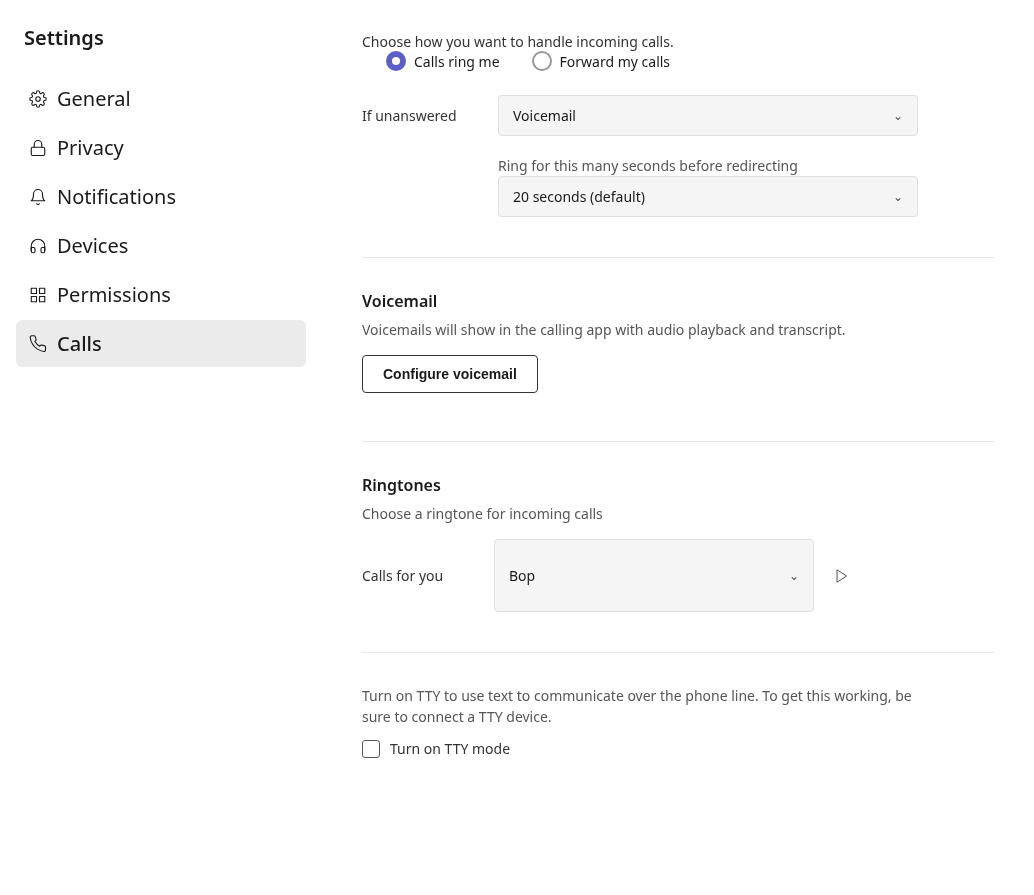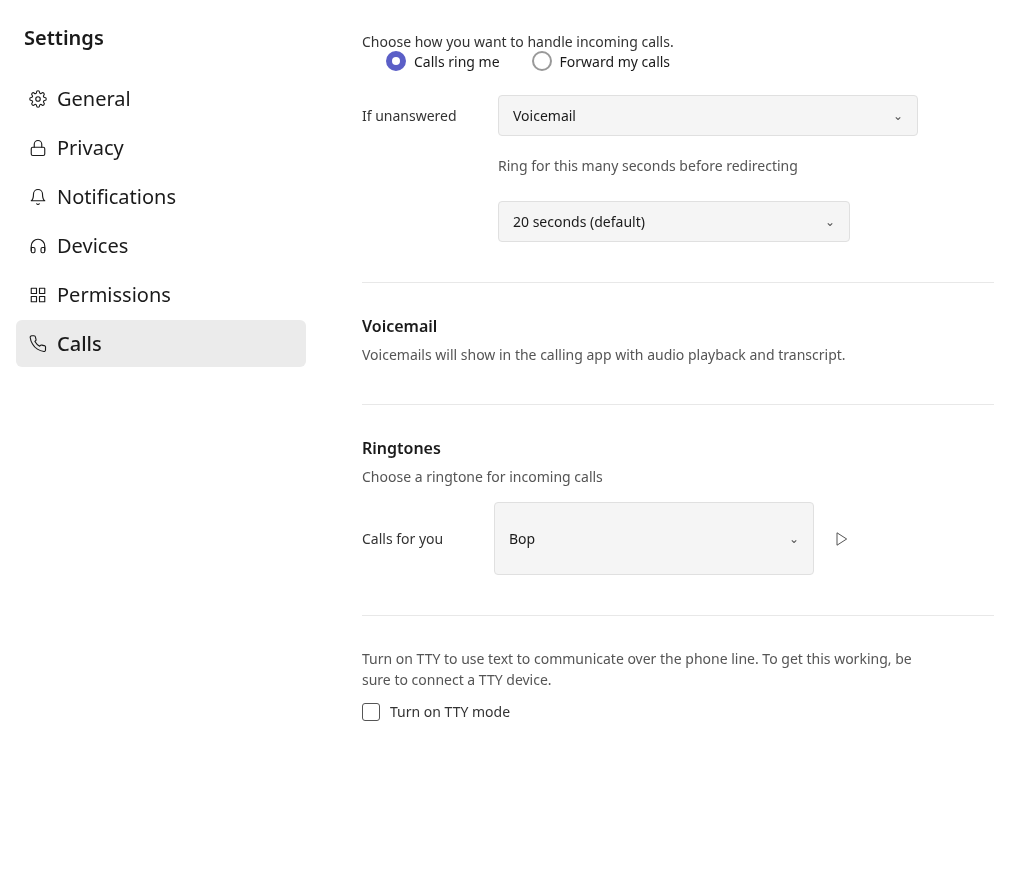--- a/index.html
+++ b/index.html
@@ -149,34 +149,34 @@
     }
 
     .ring-seconds-section {
       margin-left: 136px;
       margin-bottom: 24px;
     }
 
     .ring-seconds-label {
       font-size: 14px;
       color: #555;
-      margin-bottom: 26px;
+      margin-bottom: 1px;
     }
 
     .dropdown-full {
       display: flex;
       align-items: center;
       justify-content: space-between;
       background: #f5f5f5;
       border: 1px solid #e0e0e0;
       border-radius: 4px;
       padding: 10px 14px;
       font-size: 14px;
       cursor: pointer;
-      width: 352px;
+      width: 420px;
     }
 
     .section-divider {
       border: none;
       border-top: 1px solid #e8e8e8;
       margin: 32px 0;
     }
 
     .section-heading {
       font-size: 16px;
@@ -380,20 +380,21 @@
         <span class="dropdown-chevron">⌄</span>
       </div>
     </div>
   </div>
 
   <hr class="section-divider">
 
   <div class="section">
     <h3 class="section-heading">Voicemail</h3>
     <p class="section-description">Voicemails will show in the calling app with audio playback and transcript.</p>
+    <button class="configure-btn">Configure voicemail</button>
   </div>
 
   <hr class="section-divider">
 
   <div class="section">
     <h3 class="section-heading">Ringtones</h3>
     <p class="section-description">Choose a ringtone for incoming calls</p>
 
     <div class="ringtone-row">
       <span class="ringtone-label">Calls for you</span>

